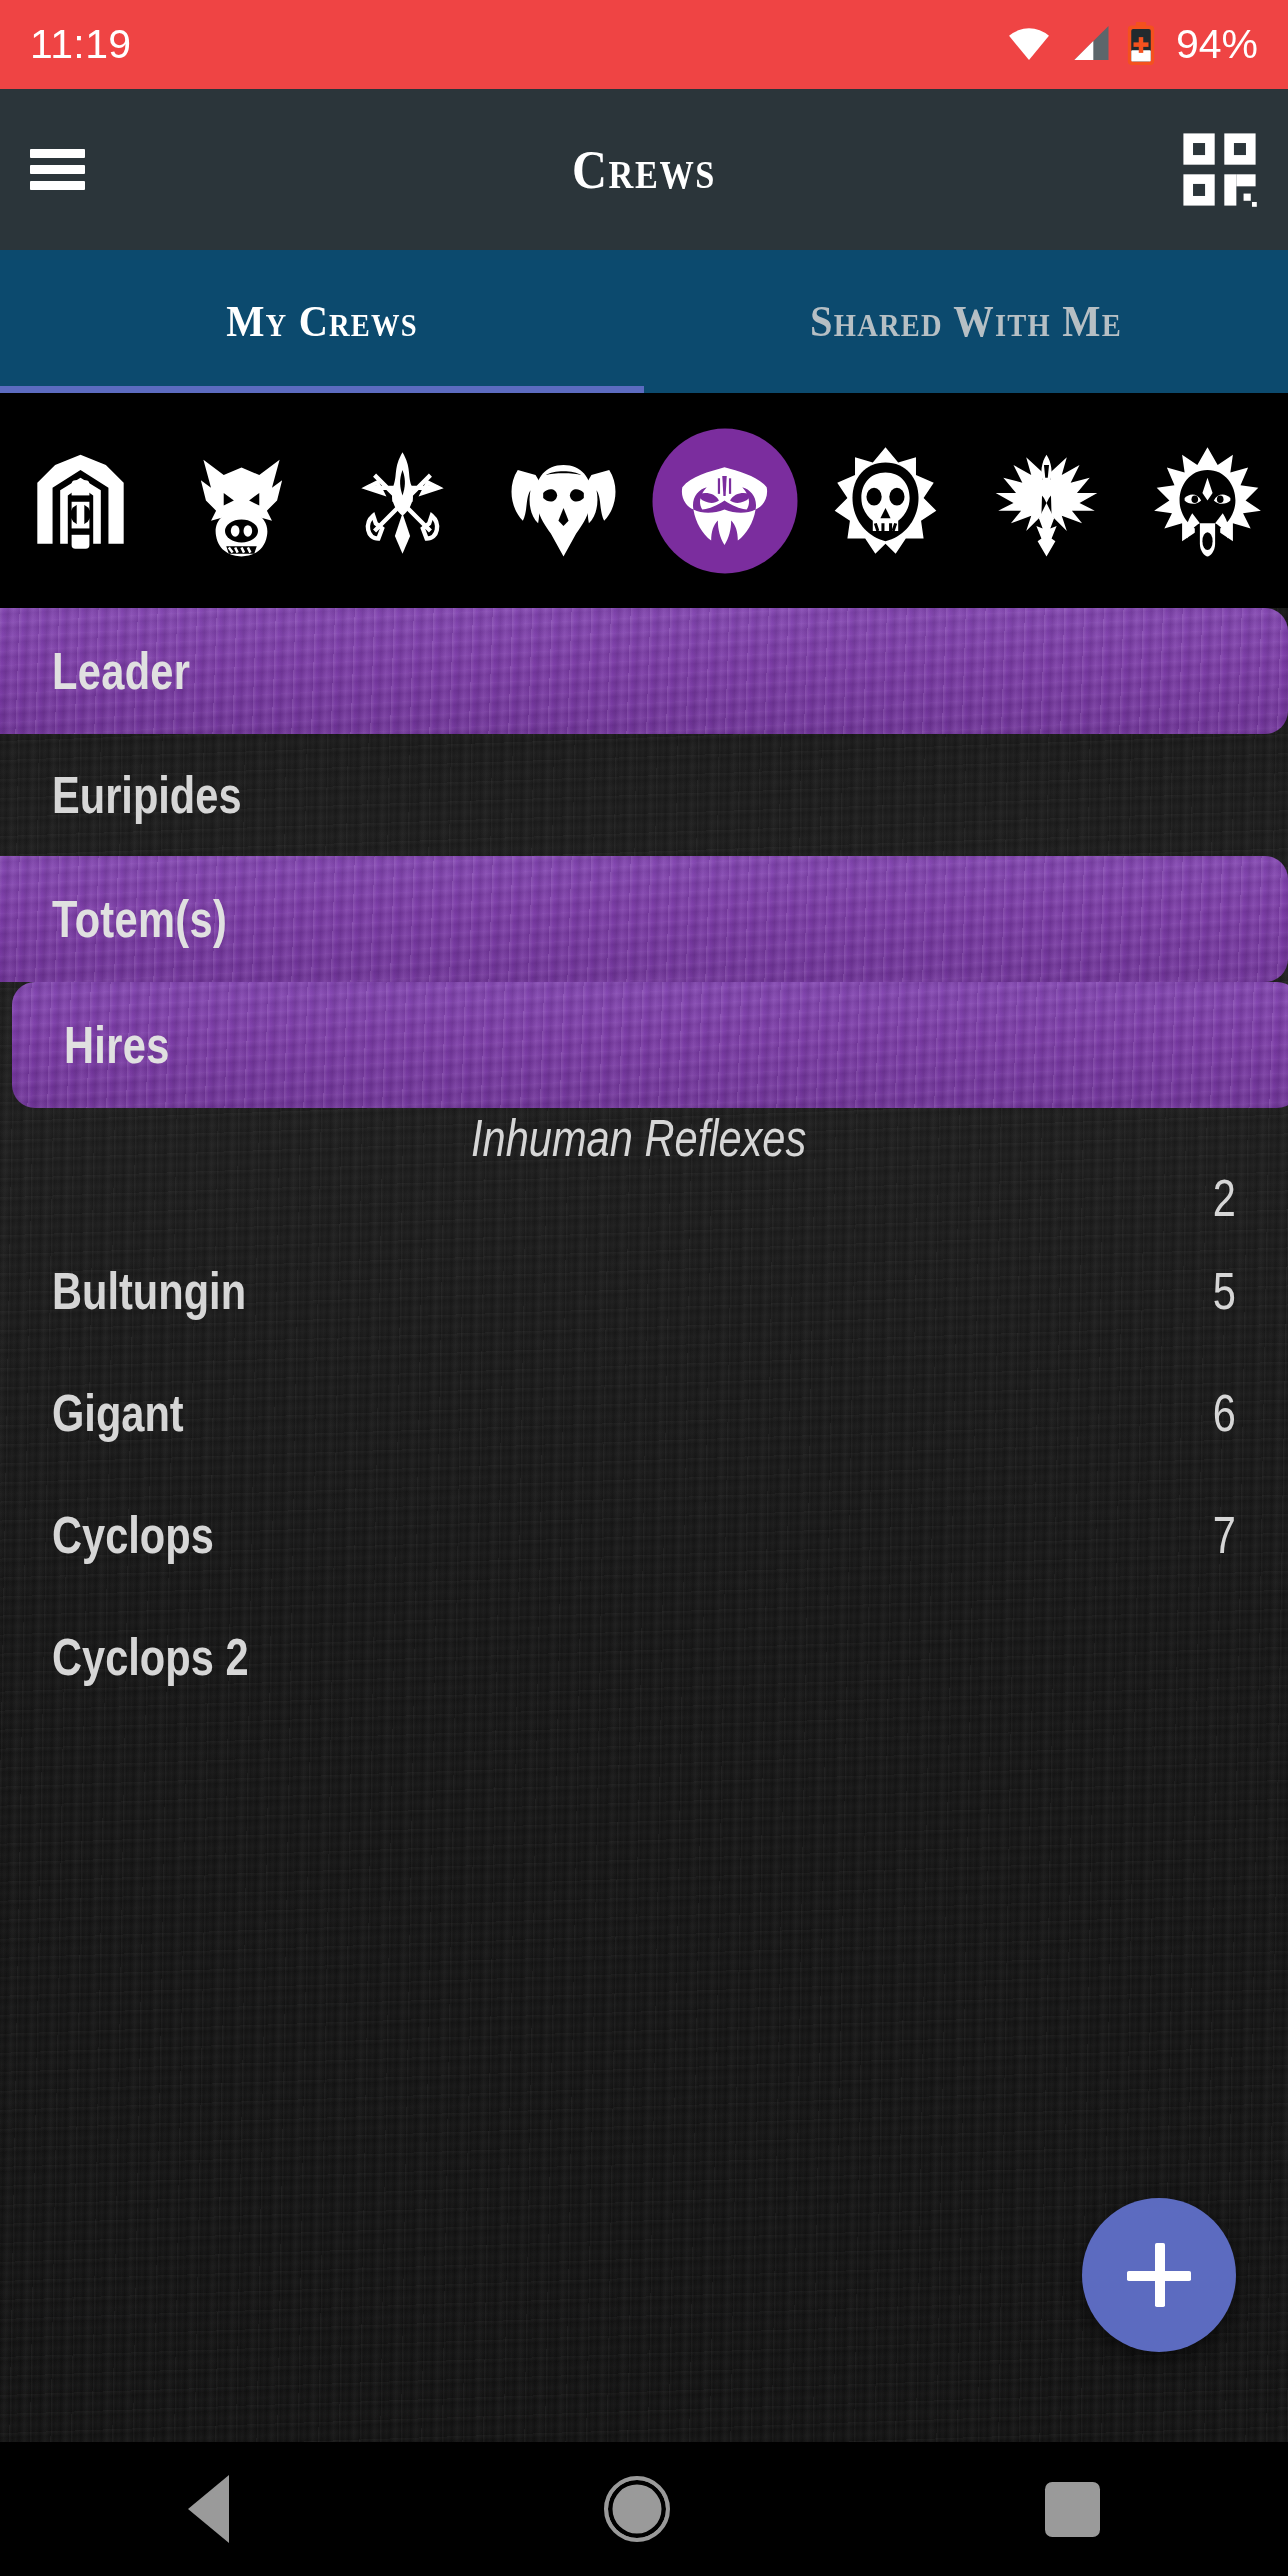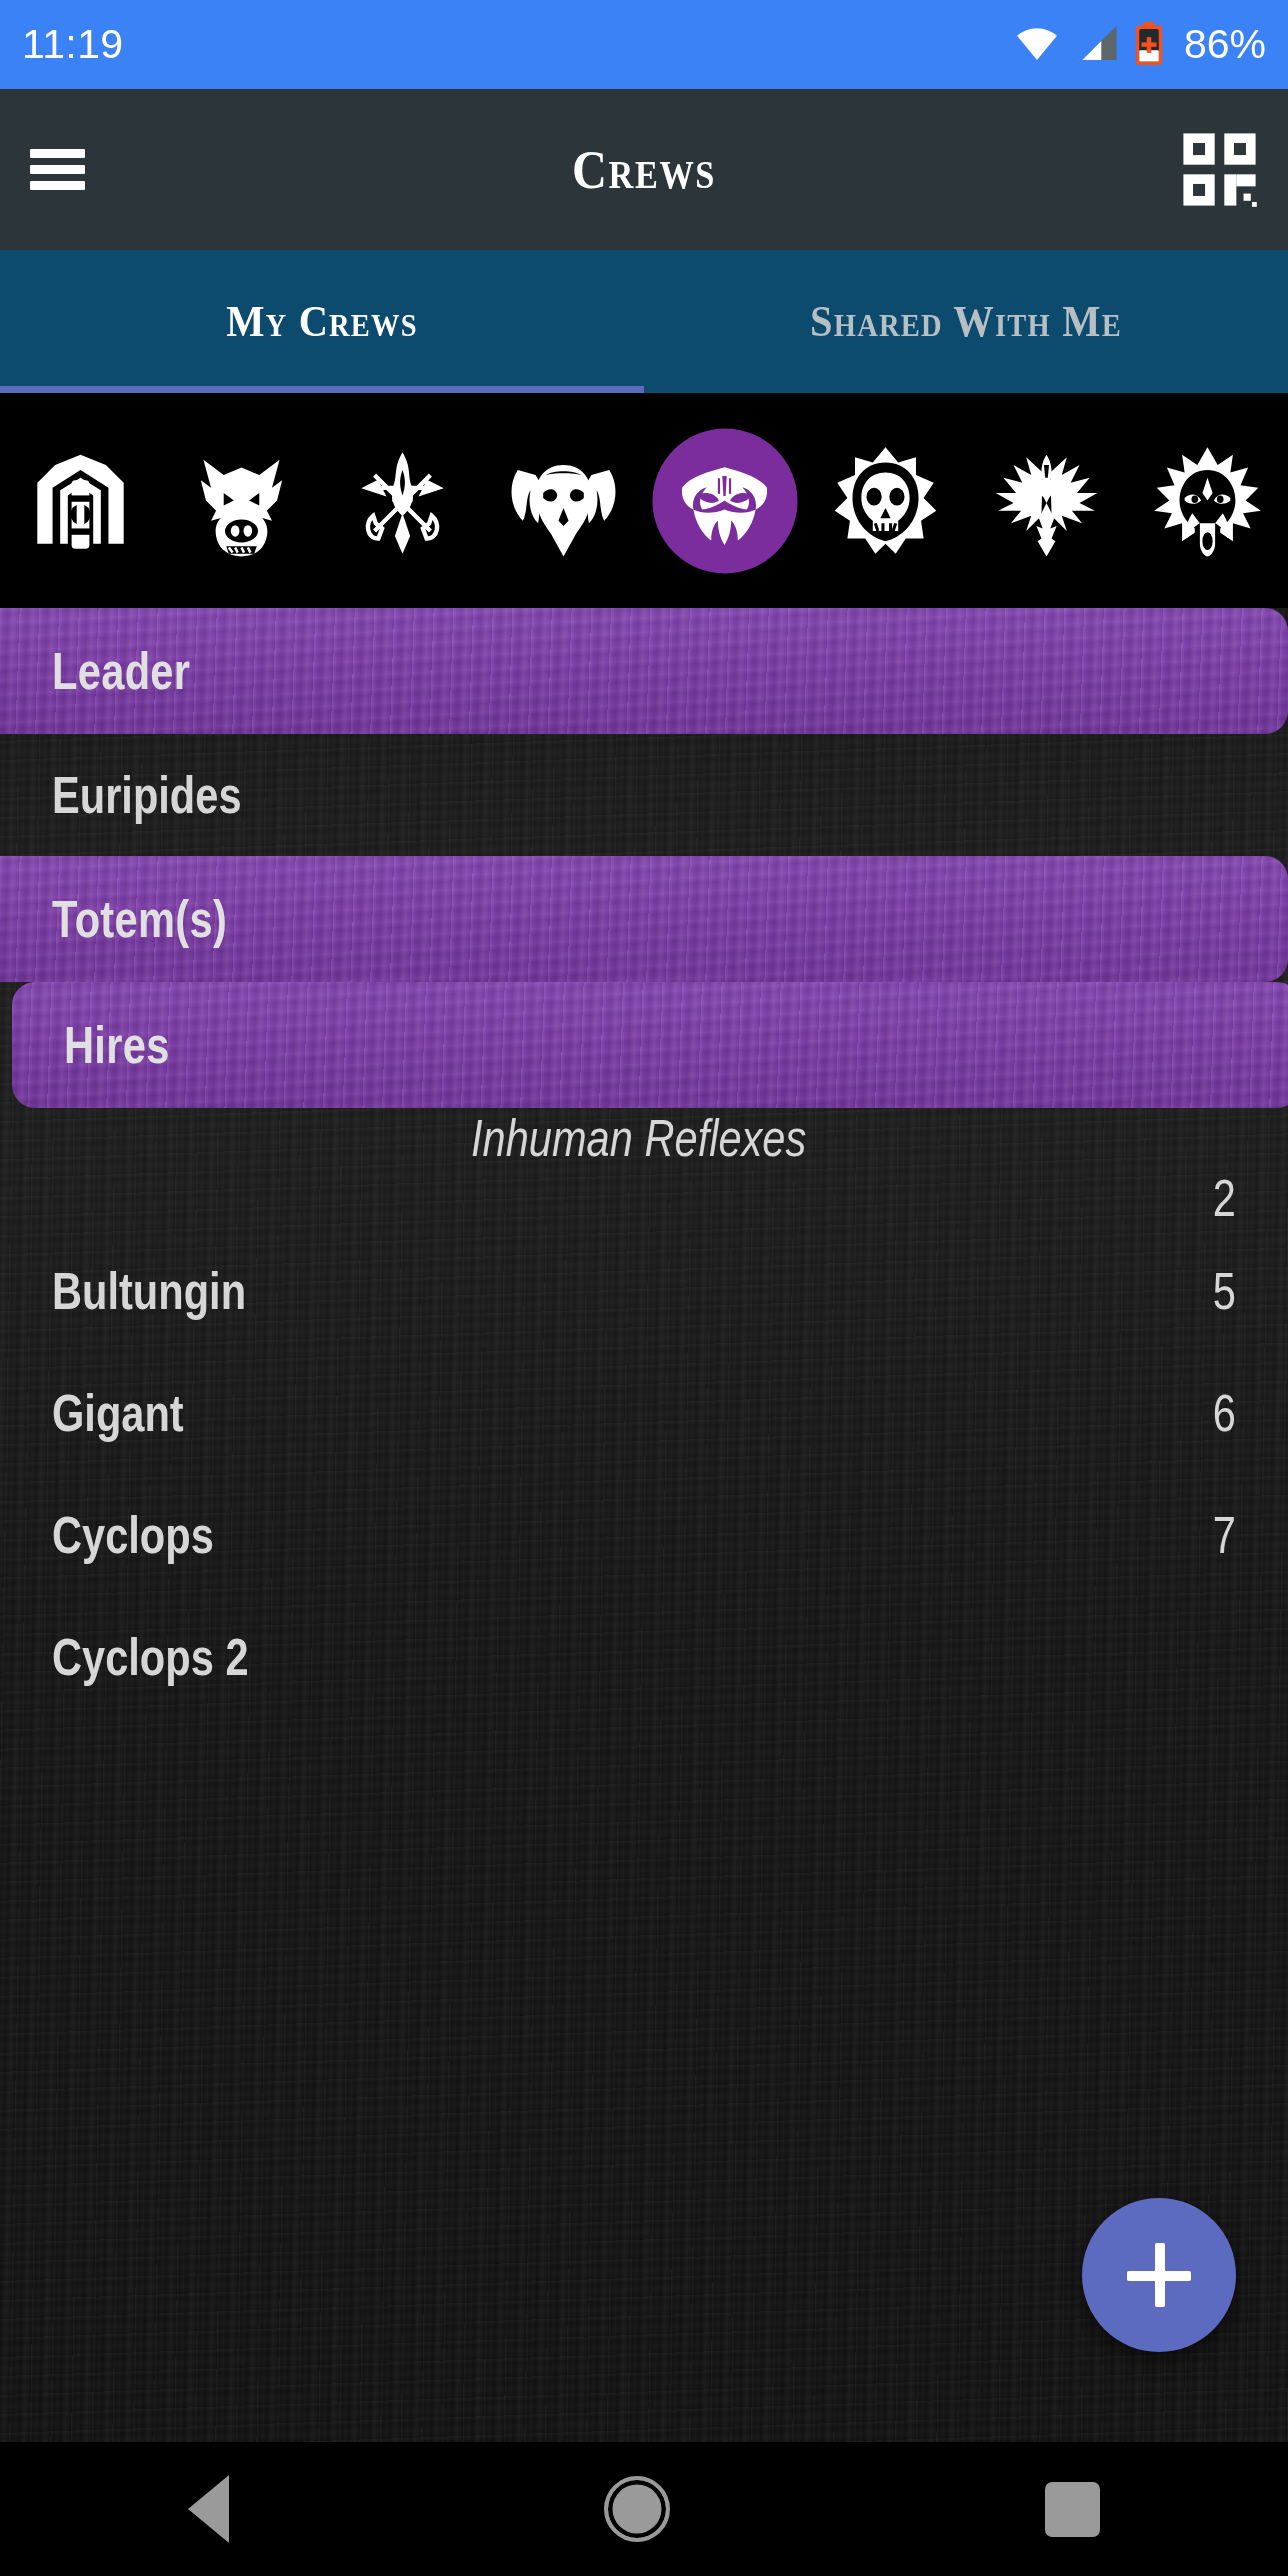--- a/index.html
+++ b/index.html
@@ -3,22 +3,22 @@
 <meta charset="utf-8">
 <style>
   * { margin:0; padding:0; box-sizing:border-box; }
   html,body{ width:1288px; height:2576px; background:#000; overflow:hidden; }
   body{ font-family:"Liberation Sans", sans-serif; }
 
   #app{ position:relative; width:1288px; height:2576px; overflow:hidden; background:#121212; }
 
   
   .statusbar{
-    position:relative; height:89px; background:#3b82f6;
-    display:flex; align-items:center; padding:0 22px;
+    position:relative; height:89px; background:#ef4444;
+    display:flex; align-items:center; padding:0 30px;
   }
   .sb-time{ color:#fff; font-size:41px; letter-spacing:0.4px; }
   .sb-right{ margin-left:auto; display:flex; align-items:center; gap:15px; }
   .sb-pct{ color:#fff; font-size:41px; margin-left:5.4px; }
 
   
   .appbar{
     position:relative; height:161px; background:#2b353a;
     display:flex; align-items:center; padding:0 30px;
   }
@@ -171,21 +171,21 @@
       <span>
         <svg width="30" height="47" viewBox="0 0 16 24">
           <rect x="5.2" y="0.5" width="5.6" height="2.4" rx="0.6" fill="#f4511e"></rect>
           <rect x="1" y="2.4" width="14" height="21" rx="2" fill="#f4511e"></rect>
           <rect x="2.8" y="4.2" width="10.4" height="17.4" rx="1" fill="#222a2e"></rect>
           <rect x="2.8" y="15.6" width="10.4" height="6" rx="0.6" fill="#ffffff"></rect>
           <rect x="6.8" y="8.6" width="2.4" height="8.4" fill="#f4511e"></rect>
           <rect x="4" y="11.4" width="8" height="2.4" fill="#f4511e"></rect>
         </svg>
       </span>
-      <span class="sb-pct">86%</span>
+      <span class="sb-pct">94%</span>
     </div>
   </div>
 
   <div class="appbar">
     <div class="ham">
       <span></span>
         <span></span>
         <span></span>
     </div>
     <div class="appbar-title">Crews</div>

